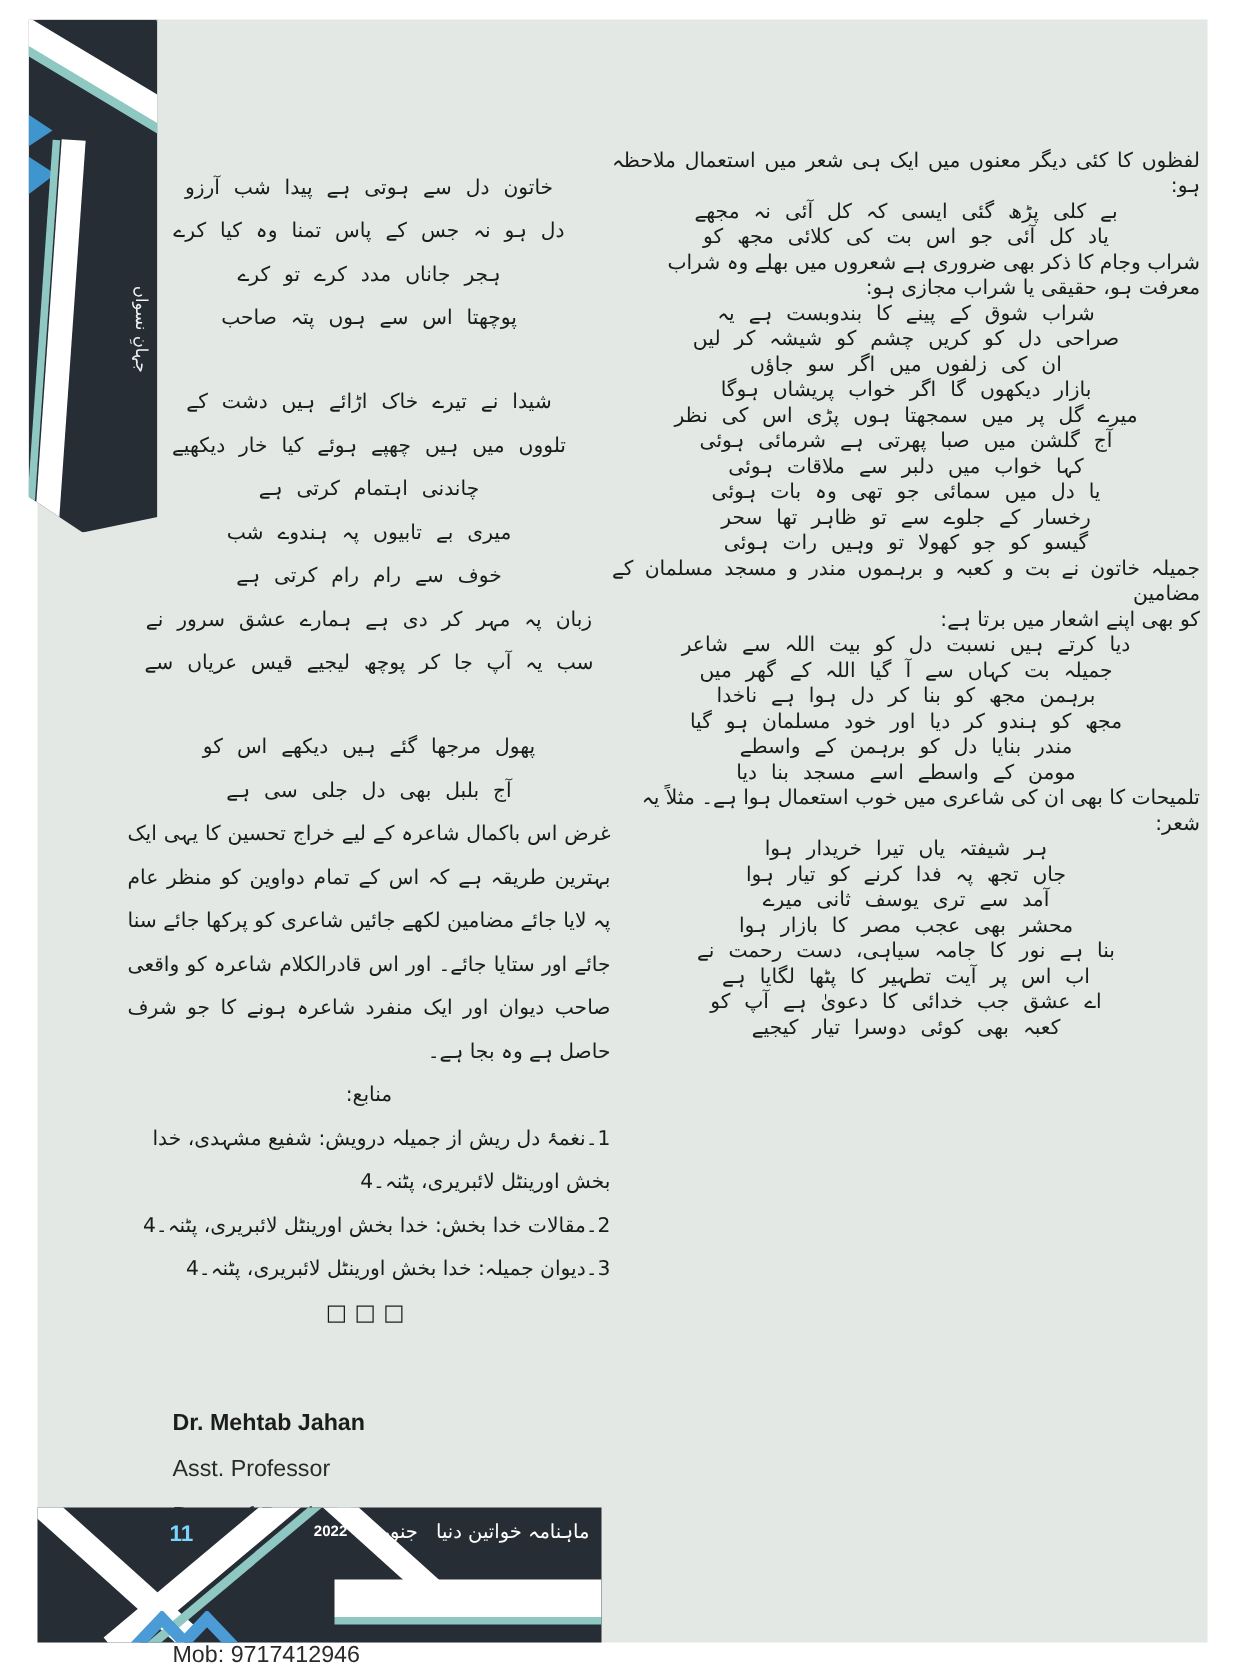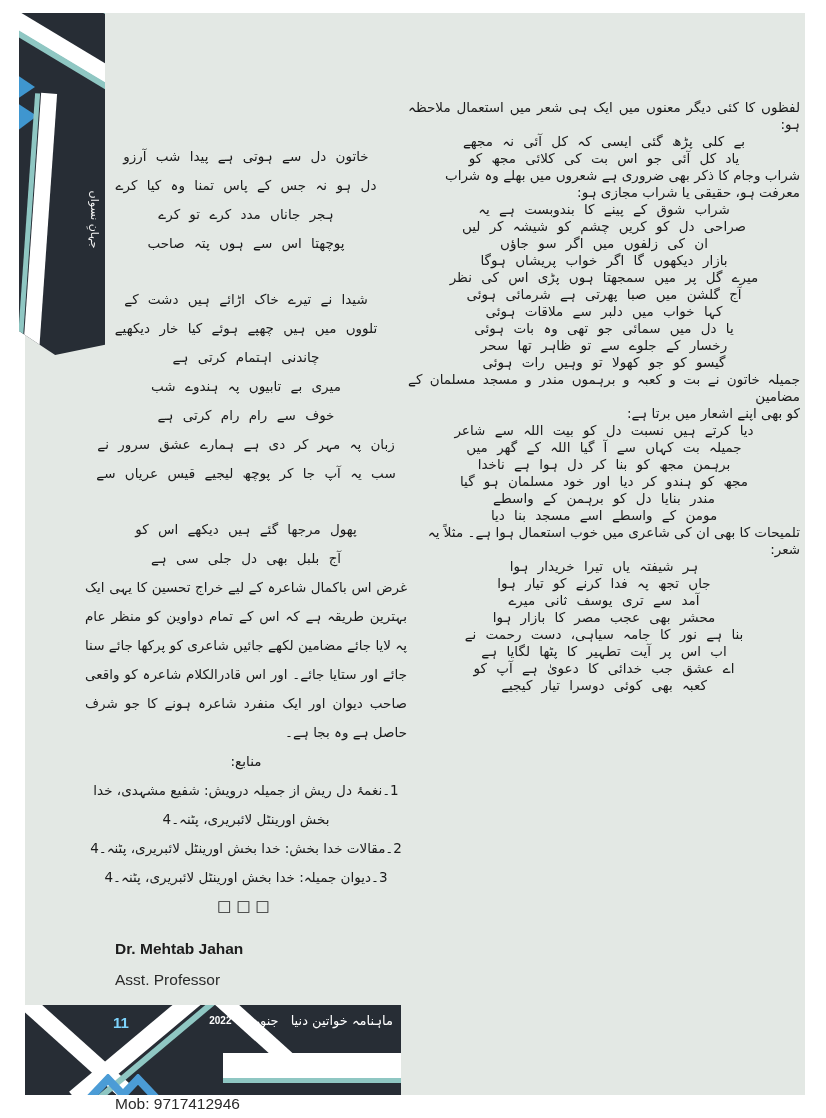--- a/index.html
+++ b/index.html
@@ -15,27 +15,27 @@
   .c-teal-top{position:absolute;left:-35px;top:48px;width:170px;height:6px;background:#8fc7c3;transform:rotate(31deg);}
   .c-teal-tip{position:absolute;left:40px;top:-6px;width:90px;height:6px;background:#8fc7c3;transform:rotate(31deg);}
   .c-stripe-vert{left:12px;top:80px;width:16px;height:290px;transform:rotate(4deg);}
   .c-teal-vert{position:absolute;left:6px;top:80px;width:5px;height:290px;background:#8fc7c3;transform:rotate(4deg);}
   .c-logo{position:absolute;left:-4px;top:60px;}
   .side-label{position:absolute;left:30px;top:200px;width:90px;color:#f2f2f2;font-size:11px;
               transform:rotate(90deg);transform-origin:center;text-align:center;letter-spacing:1px;}
 
   
   .col{position:absolute;direction:rtl;}
-  .col-left{left:60px;top:98px;width:322px;font-size:13.5px;line-height:29px;margin-top:31px;}
+  .col-left{left:60px;top:98px;width:322px;font-size:13.5px;line-height:29px;}
   .col-right{left:383px;top:86px;width:392px;font-size:13.5px;line-height:17px;}
   .line{white-space:normal;}
   .kind-verse{text-align:center;word-spacing:5px;}
   .kind-prose{text-align:justify;}
   .kind-heading{text-align:center;}
-  .kind-source{text-align:center;}
+  .kind-source{text-align:right;}
   .kind-gap{height:27px;}
   .kind-marker{text-align:center;font-size:15px;font-weight:bold;letter-spacing:5px;direction:ltr;}
 
   
   .author{position:absolute;left:90px;top:888px;width:300px;font-family:"Liberation Sans",sans-serif;
           font-size:15.5px;line-height:31px;color:#2a2a2a;direction:ltr;margin-top:32px;}
   .author .a-name{font-weight:bold;color:#1c1c1c;}
 
   
   .footer-deco{position:absolute;left:0;top:992px;width:376px;height:90px;background:#272d35;overflow:hidden;}

